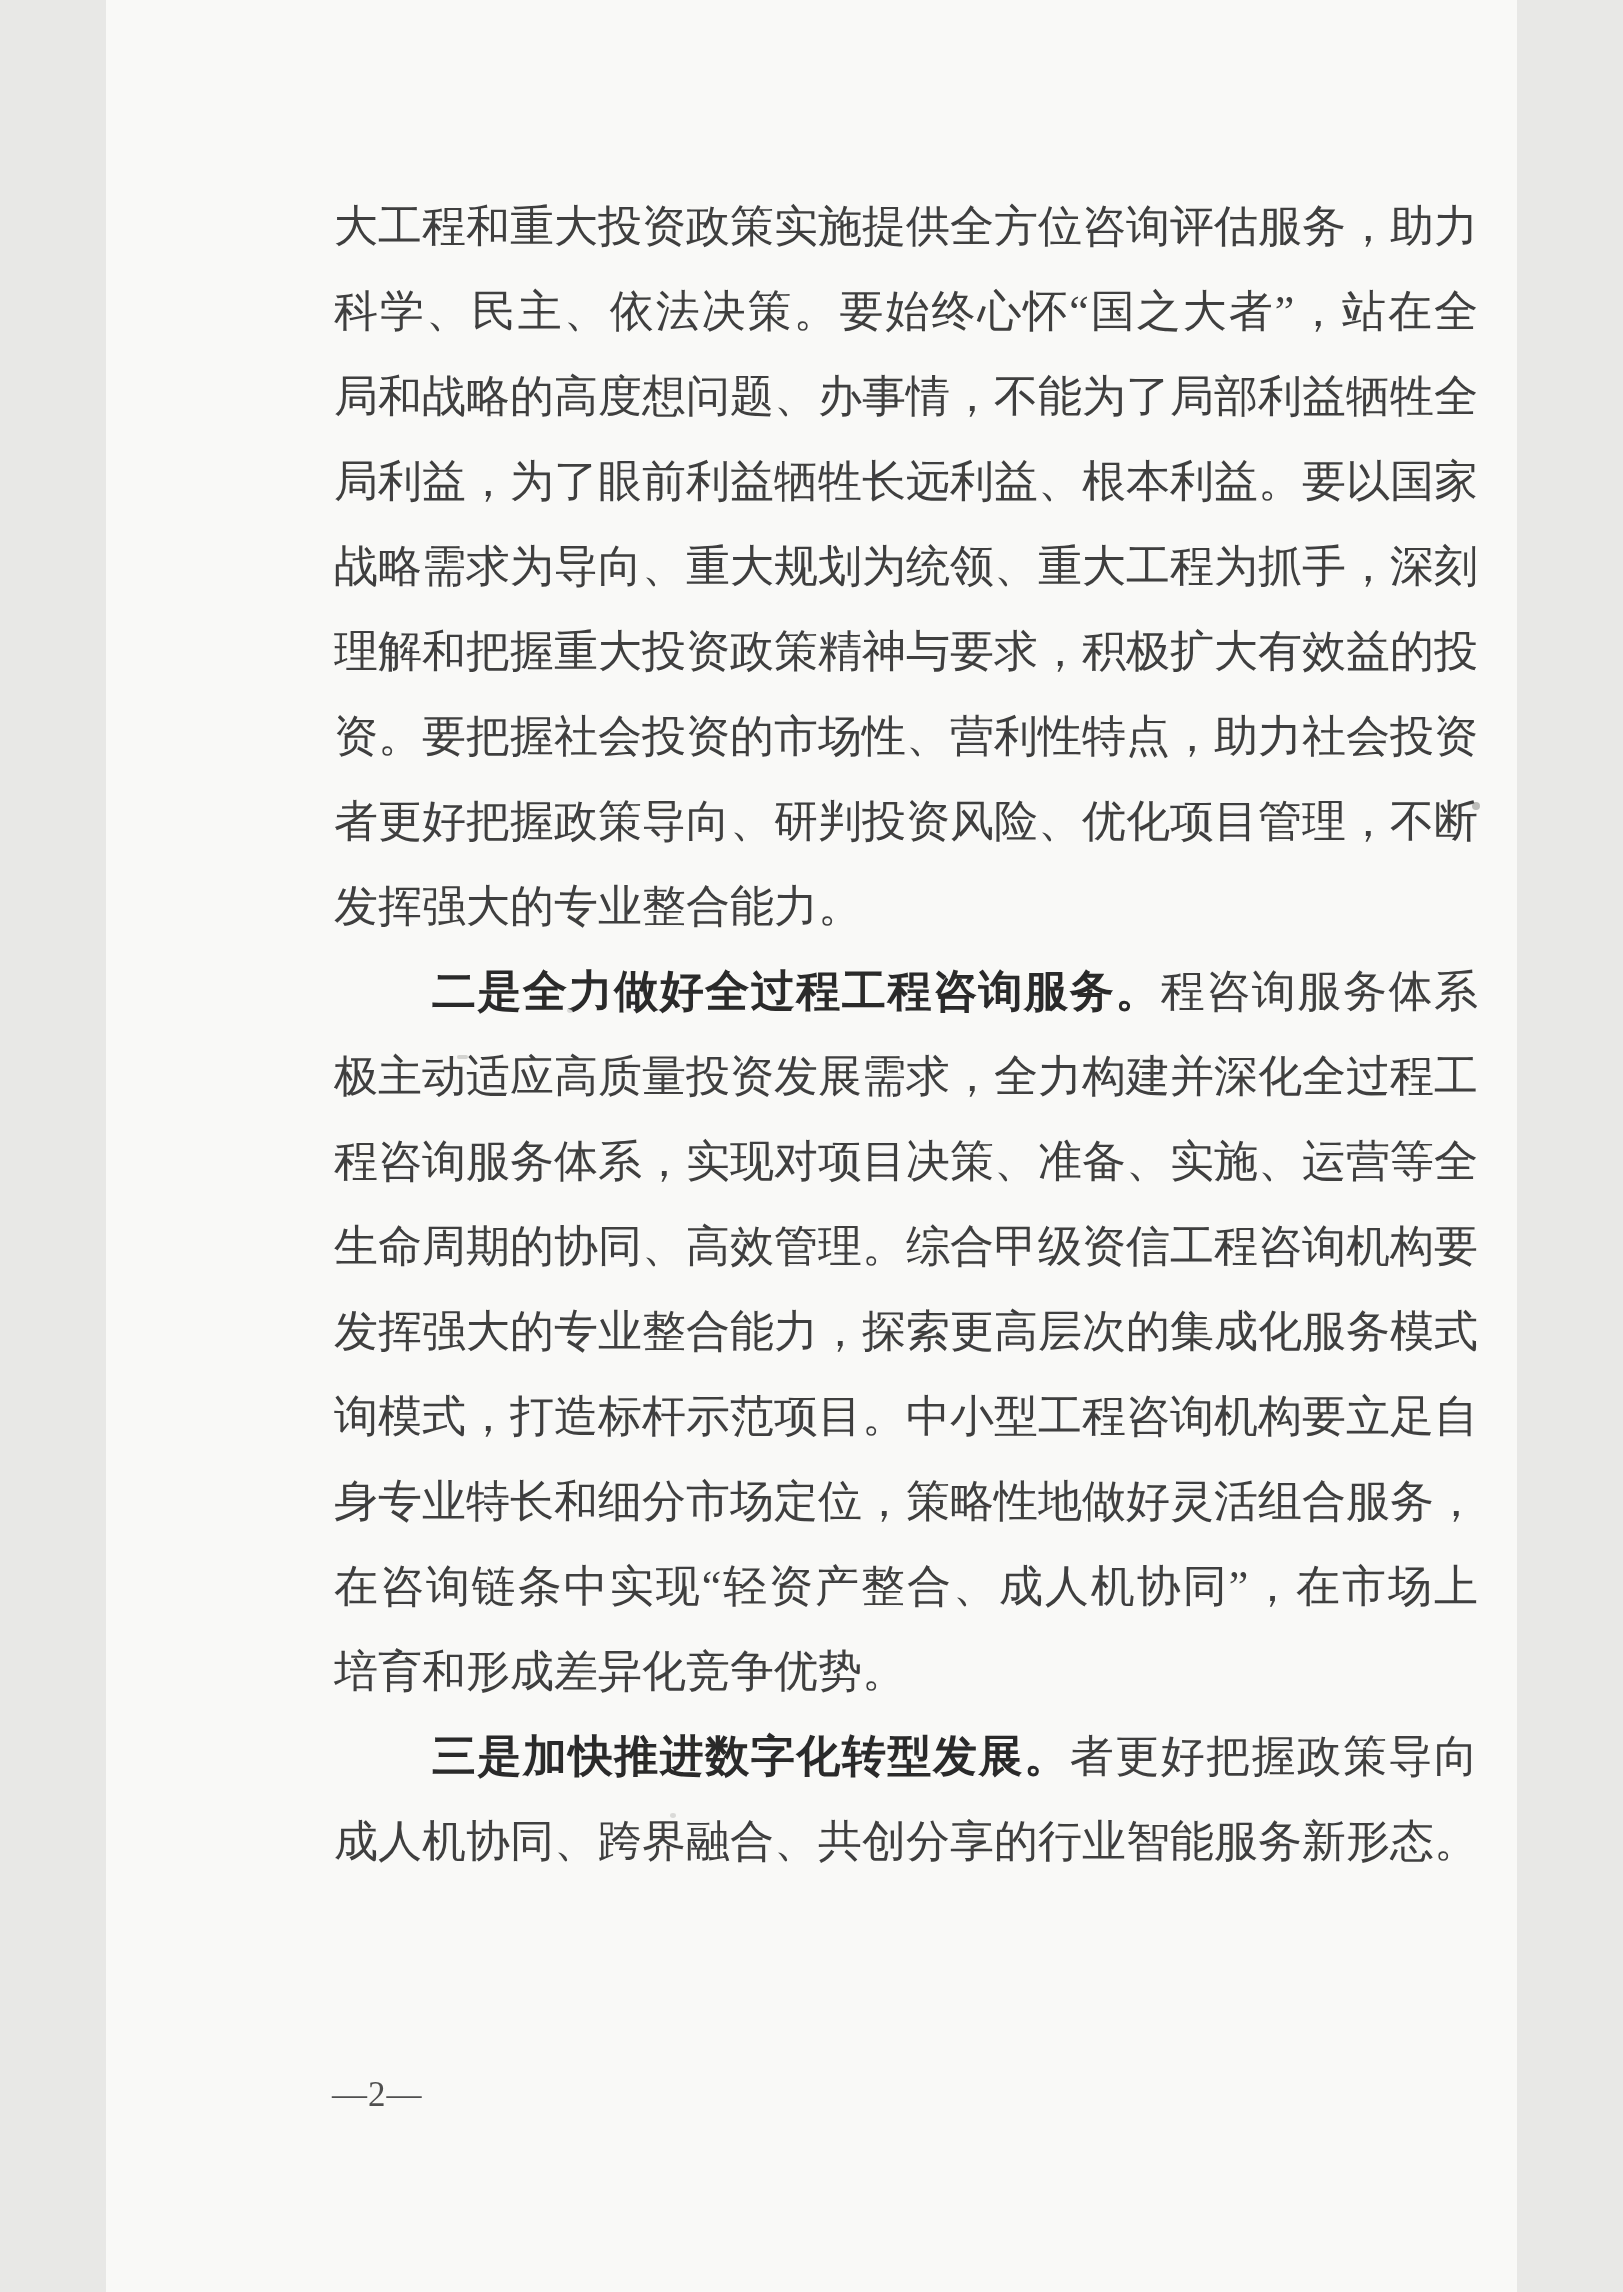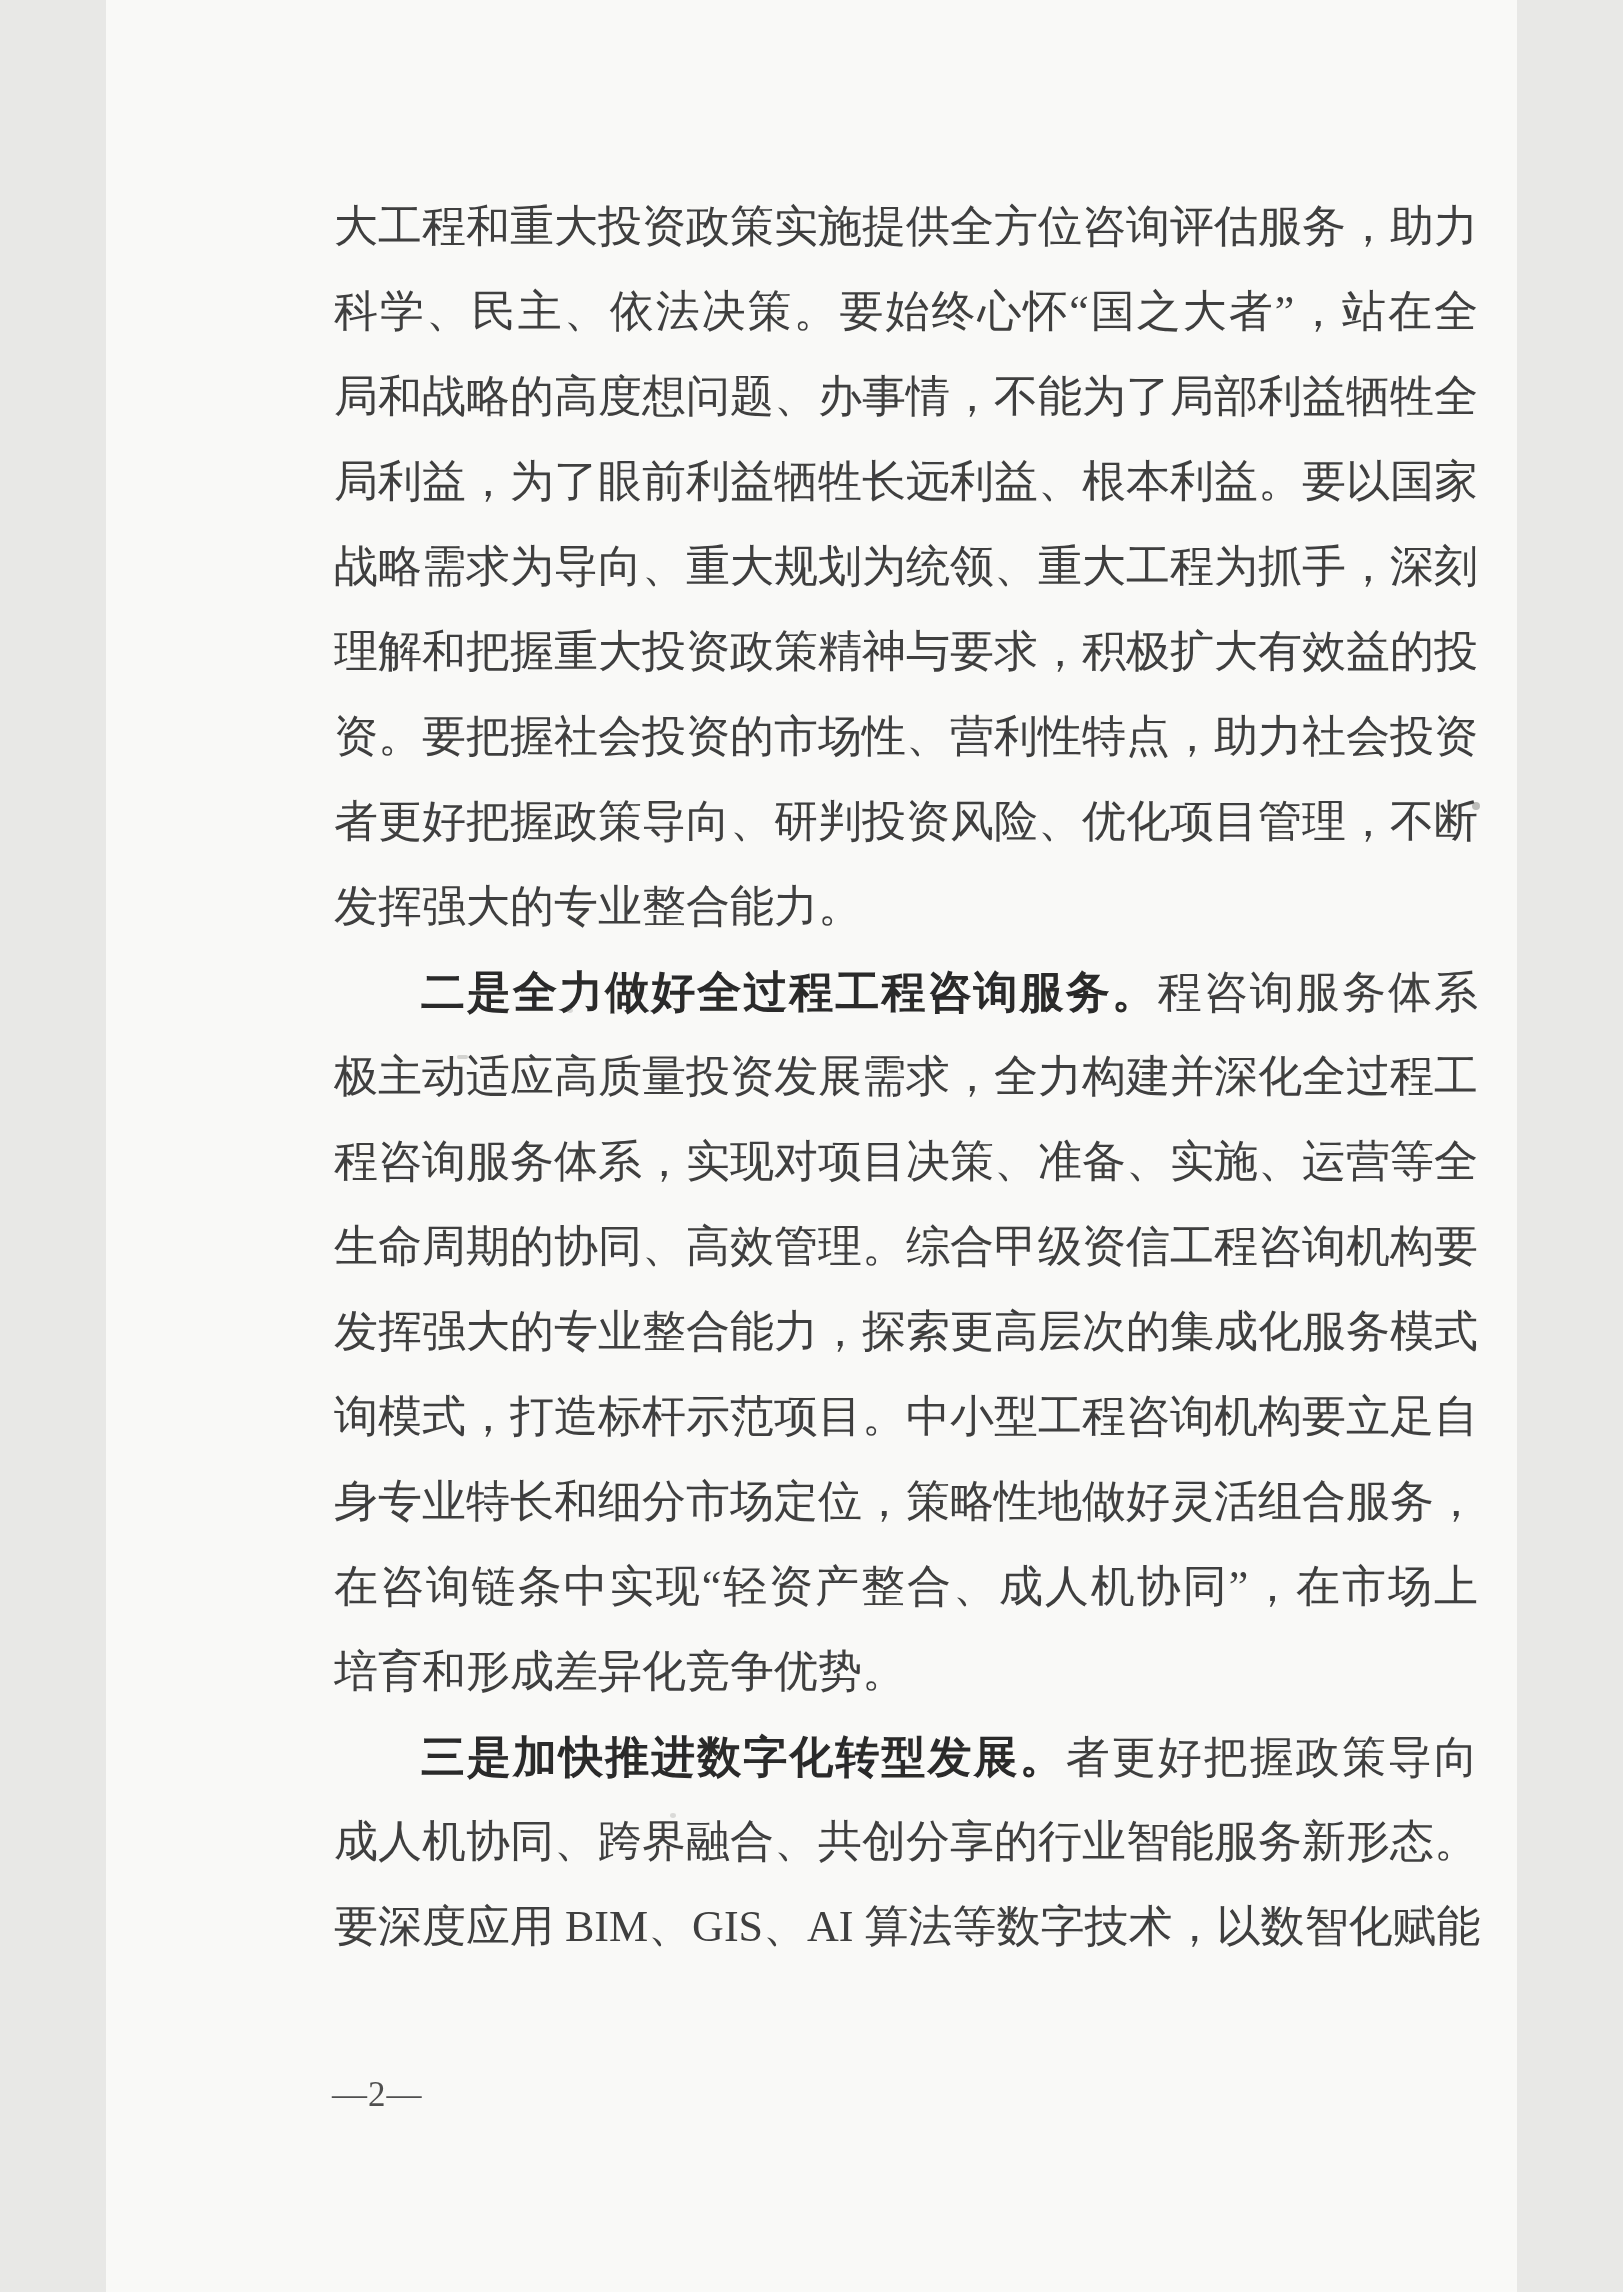--- a/index.html
+++ b/index.html
@@ -25,23 +25,24 @@
     font-size: 44px;
     text-align: justify;
     text-align-last: left;
     white-space: nowrap;
     letter-spacing: 0;
   }
   .line.fill { text-align-last: justify; }
   .line.indent { padding-left: 87px; }
   .seg { color: var(--ink, #3f3f3f); }
   .seg.bold-lead {
-    font-family: Liberation Sans, sans-serif;
+    font-family: Liberation Serif, serif;
     font-weight: 700;
     color: var(--ink-bold, #2a2a2a);
+    margin-left: 11px;
   }
   .page-number {
     position: absolute;
     left: 226px;
     top: 2070px;
     height: 49px;
     line-height: 49px;
     font-size: 35px;
     letter-spacing: 1px;
     color: var(--ink-footer, #4f4f4f);
@@ -75,21 +76,20 @@
       <div class="line fill"><span class="seg">极主动适应高质量投资发展需求，全力构建并深化全过程工</span></div>
       <div class="line fill"><span class="seg">程咨询服务体系，实现对项目决策、准备、实施、运营等全</span></div>
       <div class="line fill"><span class="seg">生命周期的协同、高效管理。综合甲级资信工程咨询机构要</span></div>
       <div class="line fill"><span class="seg">发挥强大的专业整合能力，探索更高层次的集成化服务模式</span></div>
       <div class="line fill"><span class="seg">询模式，打造标杆示范项目。中小型工程咨询机构要立足自</span></div>
       <div class="line fill"><span class="seg">身专业特长和细分市场定位，策略性地做好灵活组合服务，</span></div>
       <div class="line fill"><span class="seg">在咨询链条中实现“轻资产整合、成人机协同”，在市场上</span></div>
       <div class="line"><span class="seg">培育和形成差异化竞争优势。</span></div>
       <div class="line fill indent"><span class="seg bold-lead">三是加快推进数字化转型发展。</span><span class="seg">者更好把握政策导向</span></div>
       <div class="line fill"><span class="seg">成人机协同、跨界融合、共创分享的行业智能服务新形态。</span></div>
-      <div class="line fill"><span class="seg">要深度应用 BIM、GIS、AI 算法等数字技术，以数智化赋能</span></div>
     </main>
 
   <div class="page-number">—2—</div>
 
   <div class="speck s1"></div>
   <div class="speck s2"></div>
   <div class="speck s3"></div>
   <div class="speck s4"></div>
   <div class="speck s5"></div>
 </div>

